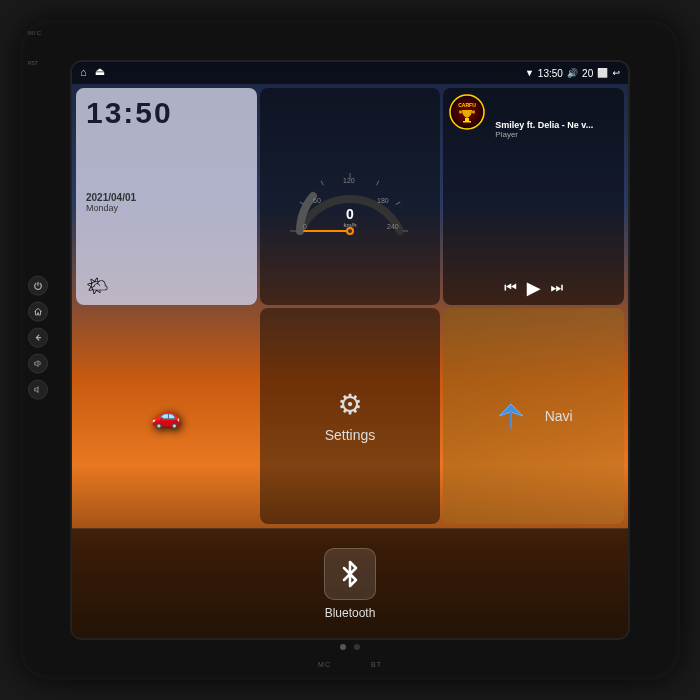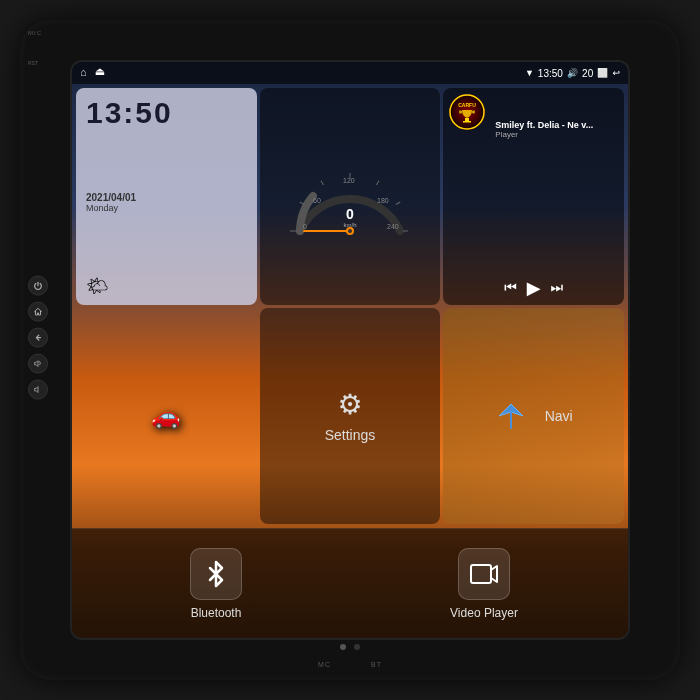--- a/index.html
+++ b/index.html
@@ -579,29 +579,20 @@
         <div class="app-icon-box">
           <svg class="app-icon-svg" viewBox="0 0 30 30">
             <path d="M9 9l12 12-6 6V3l6 6L9 21" stroke="#fff" stroke-width="2.5" fill="none" stroke-linecap="round" stroke-linejoin="round"></path>
           </svg>
         </div>
         <span class="app-label">Bluetooth</span>
       </div>
 
 
 
-      <div class="app-item">
-        <div class="app-icon-box">
-          <svg class="app-icon-svg" viewBox="0 0 30 30">
-            <rect x="2" y="6" width="20" height="18" rx="2" stroke="#fff" stroke-width="2" fill="none"></rect>
-            <path d="M22 11l6-4v16l-6-4z" stroke="#fff" stroke-width="2" fill="none" stroke-linejoin="round"></path>
-          </svg>
-        </div>
-        <span class="app-label">Video Player</span>
-      </div>
 
 
     </div>
 
   </div>
 
   <div class="bottom-dots">
     <div class="dot active"></div>
     <div class="dot"></div>
   </div>

